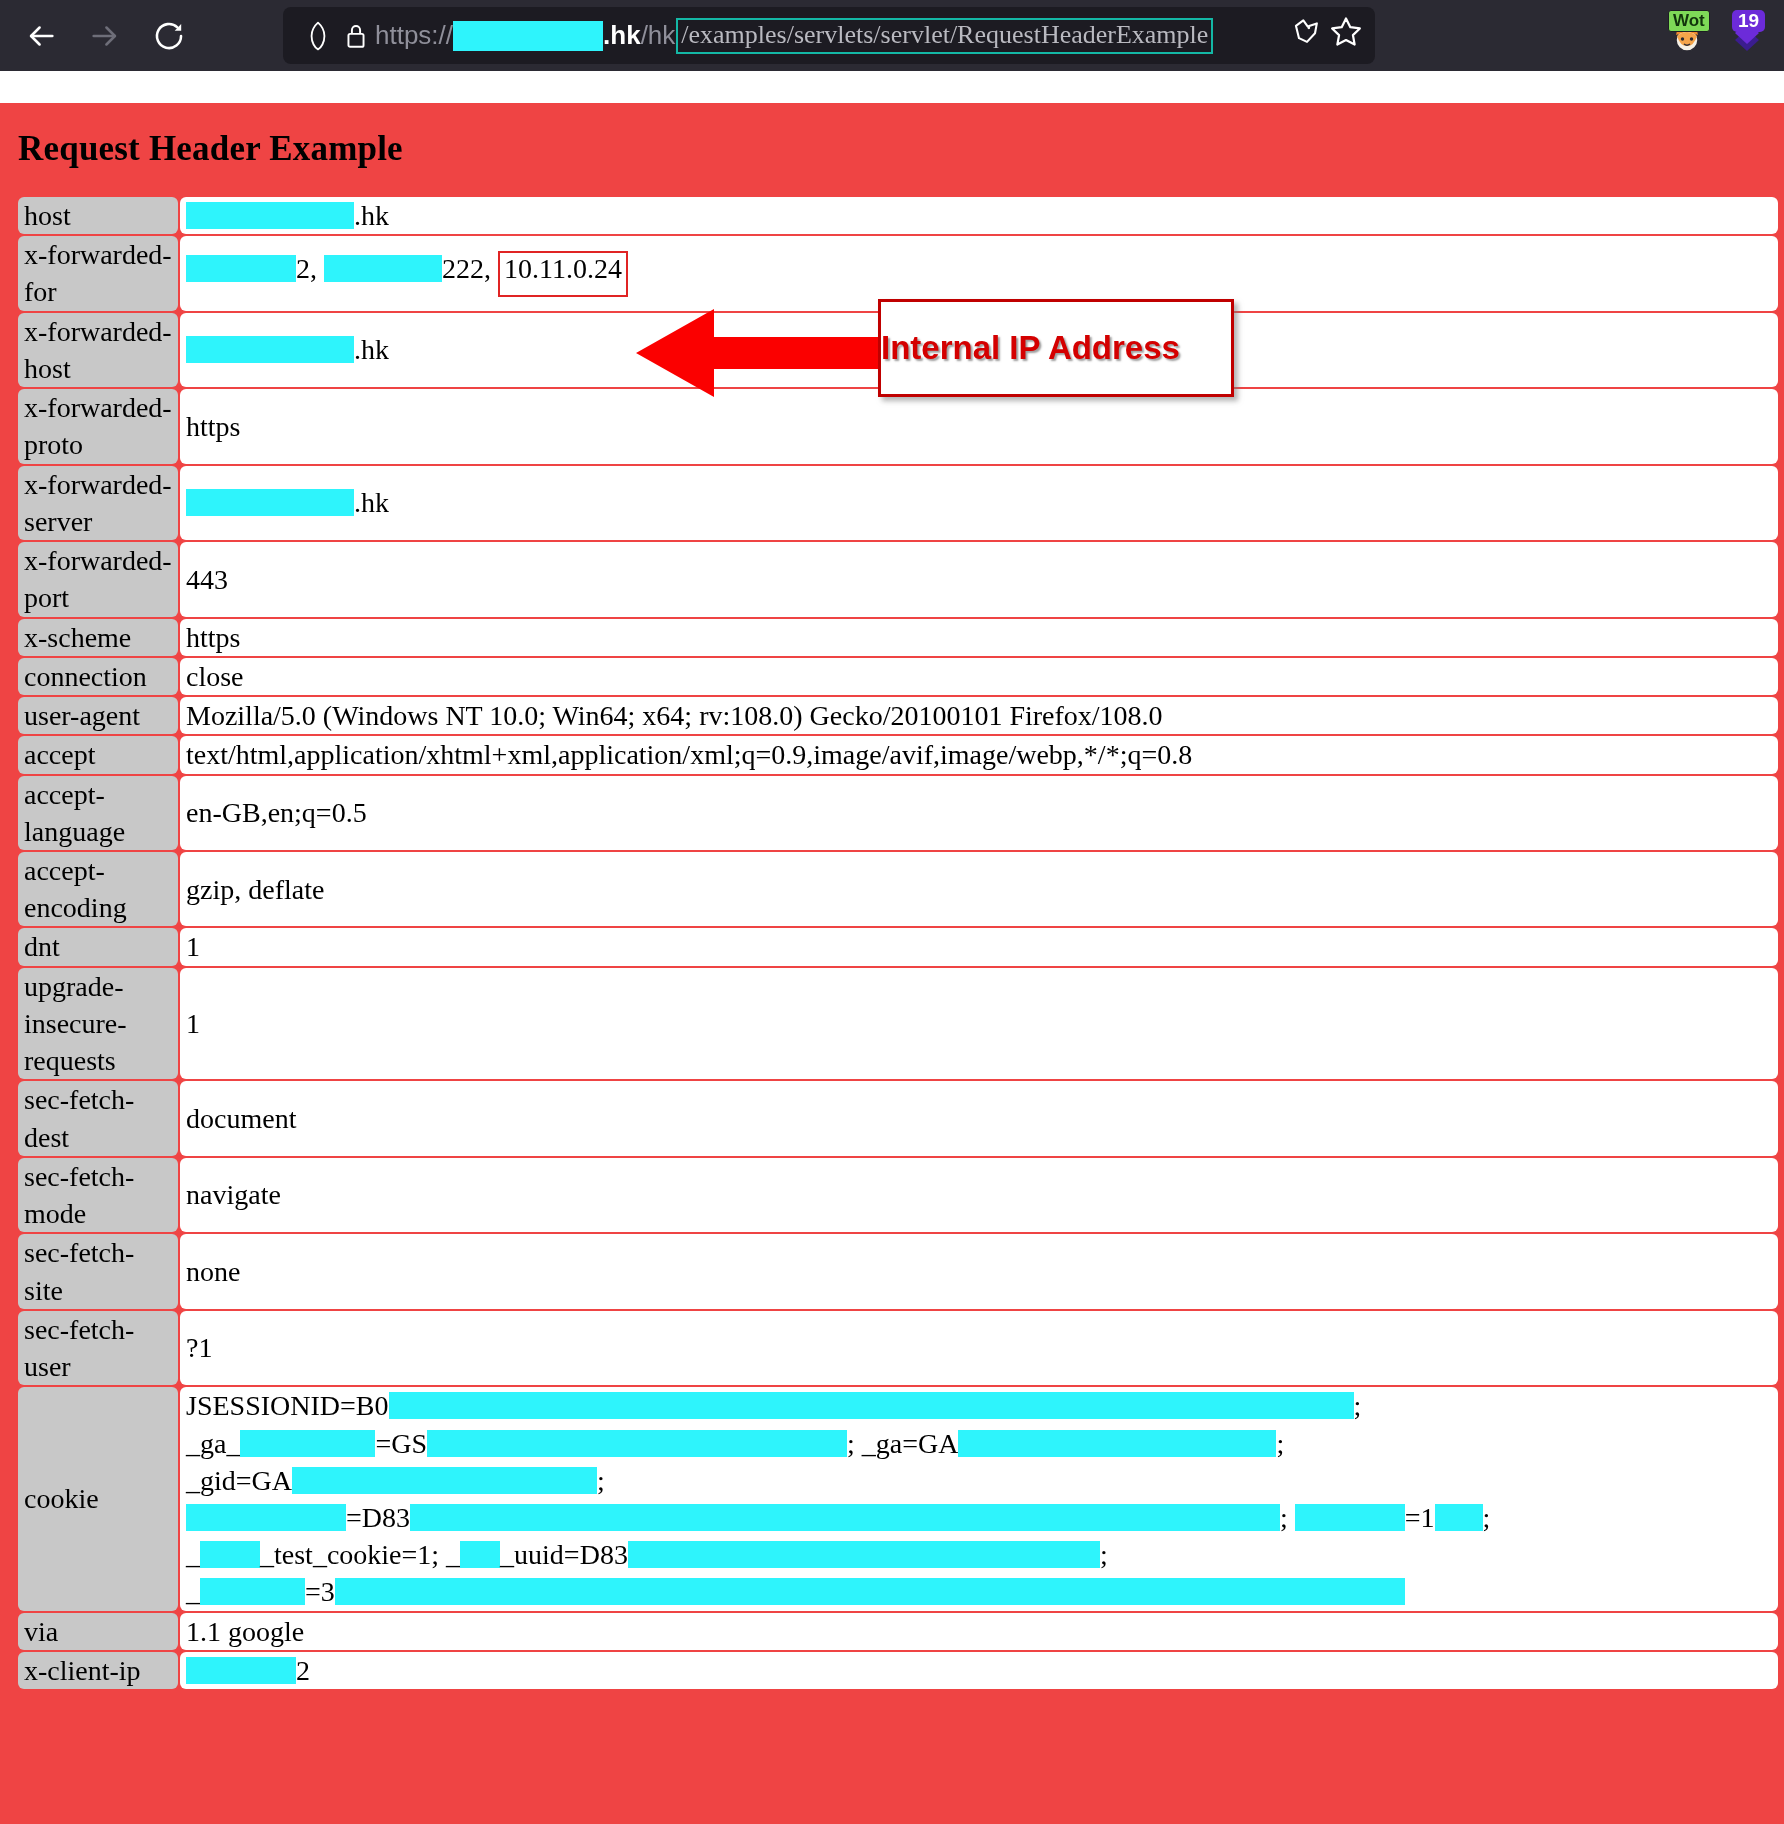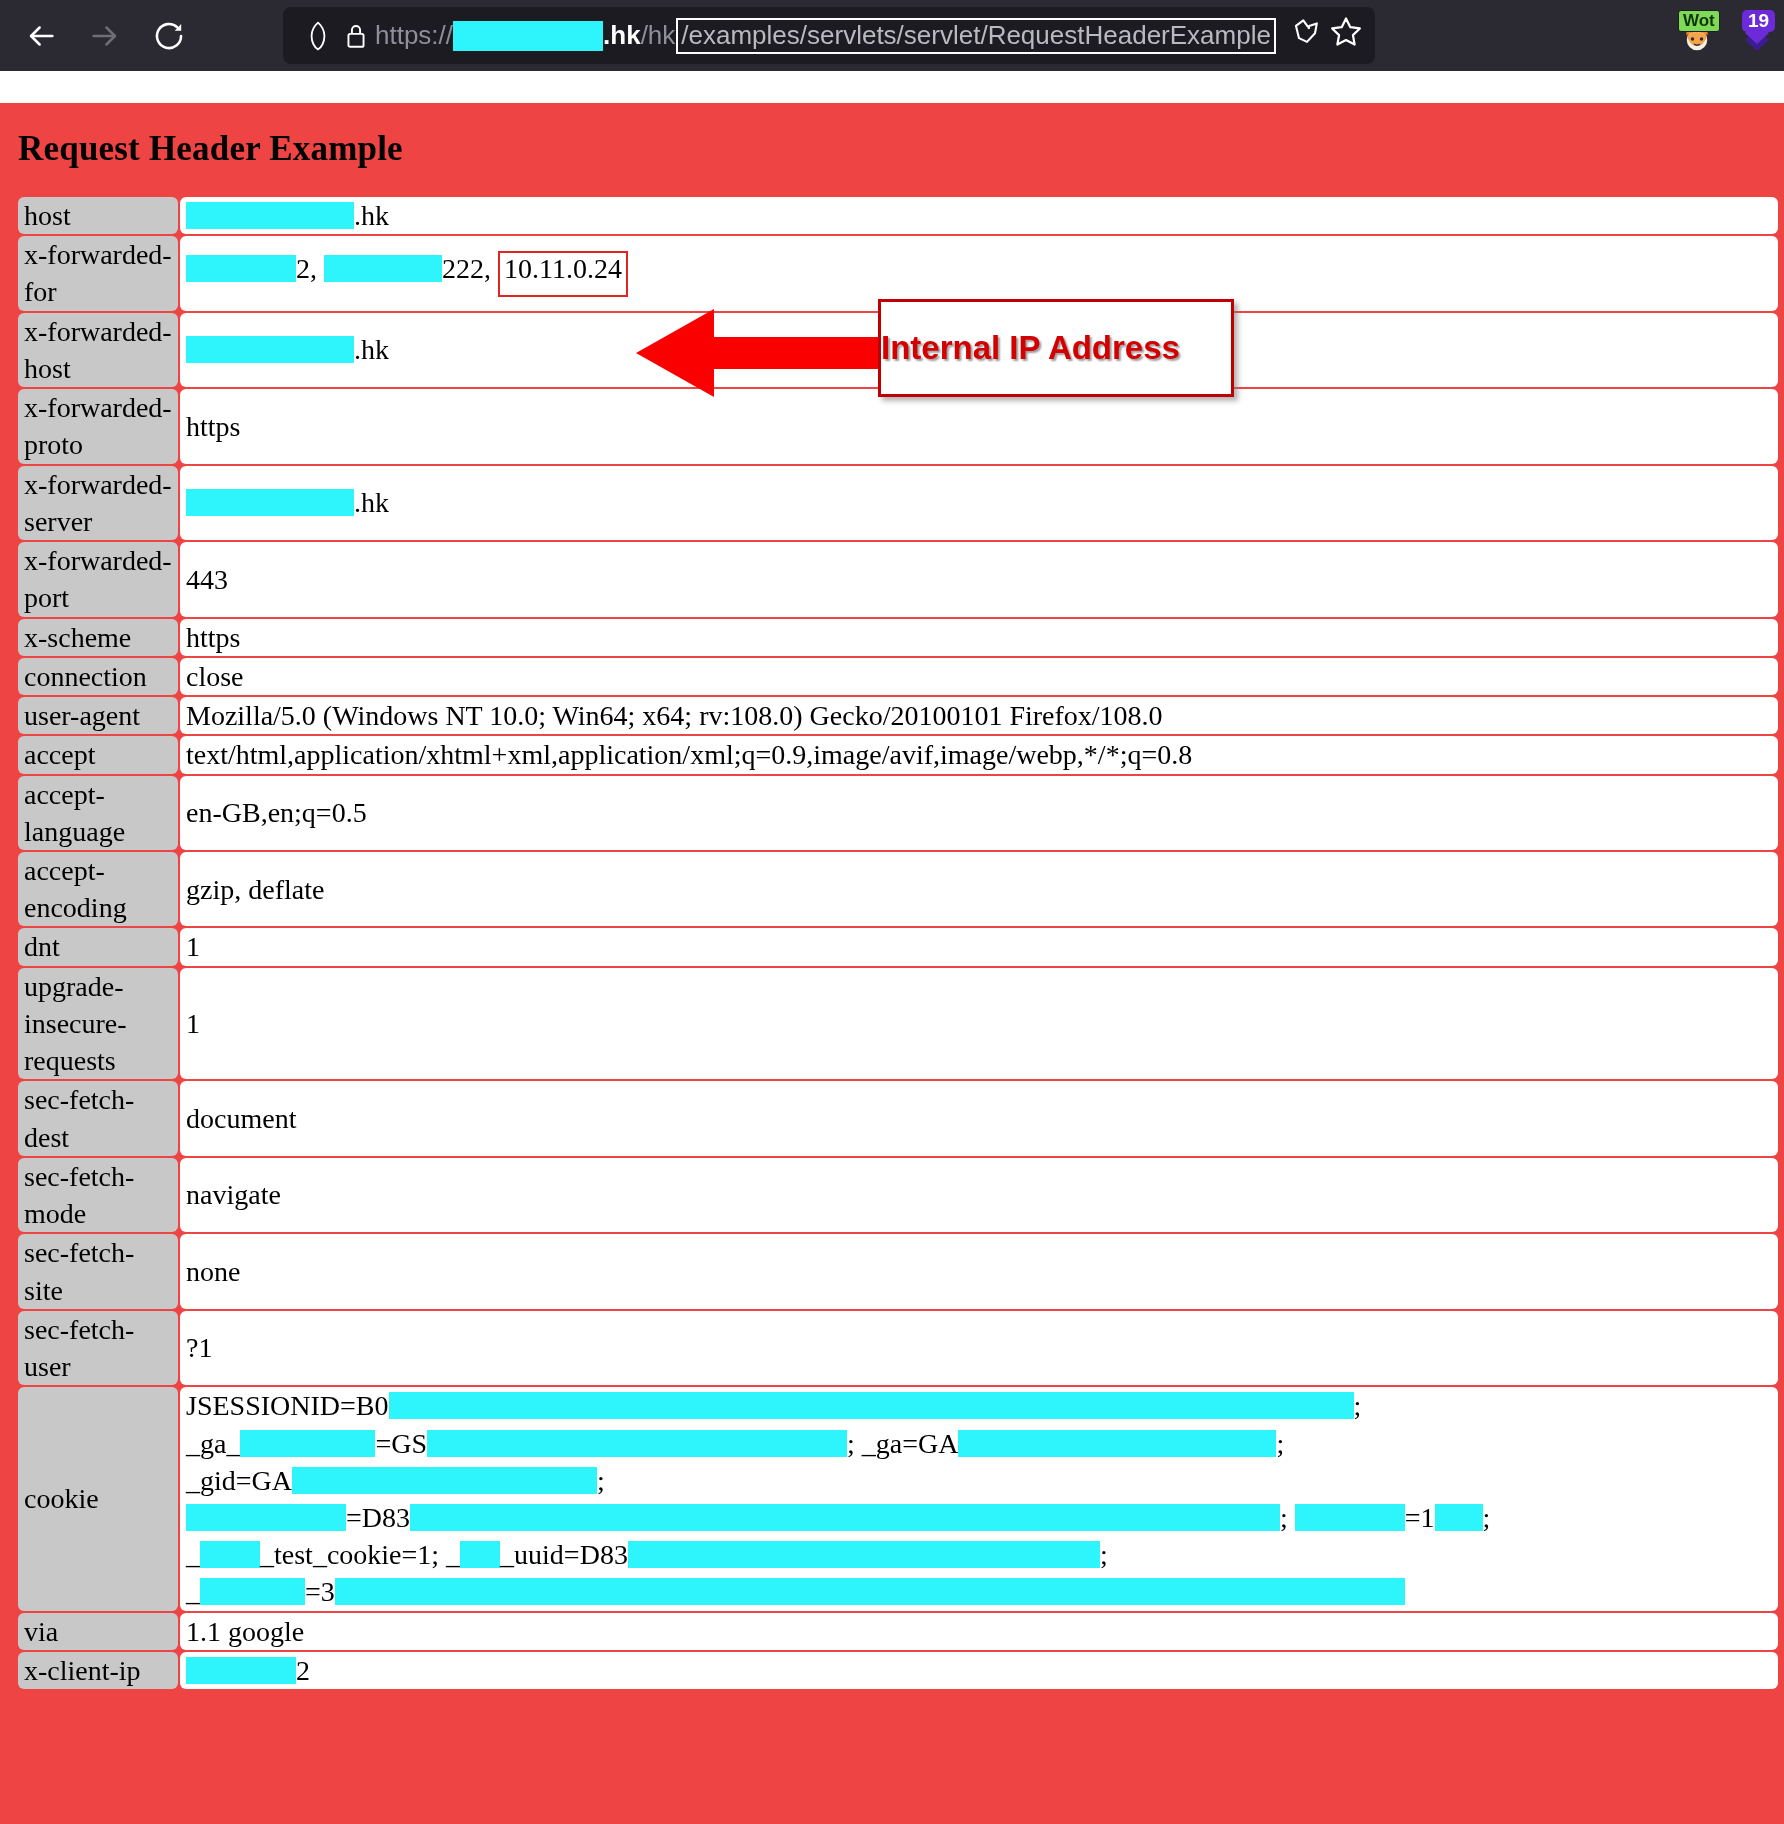--- a/index.html
+++ b/index.html
@@ -64,31 +64,32 @@
   .redact {
     display: inline-block;
     background: #2ef4fc;
     height: 30px;
     vertical-align: middle;
     border-radius: 0;
   }
   .url-tld { color: #ffffff; font-weight: bold; }
   .url-seg { color: #8f8f9a; }
   #url-path-highlight {
-    border: 2px solid #ffffff;
+    border: 2px solid #14b8a6;
     padding: 2px 3px 4px 3px;
     color: #b9b9c0;
     margin-left: 1px;
     line-height: 1;
+    font-family: Liberation Serif, serif;
   }
   .urlbar-right { display: flex; align-items: center; gap: 6px; margin-left: auto; padding-left: 10px; }
 
   .ext-area {
     position: absolute;
-    right: 4px; top: 0; height: 64px;
+    right: 14px; top: 0; height: 64px;
     display: flex; align-items: center; gap: 14px;
   }
   .ext-icon { position: relative; width: 46px; height: 46px; }
 
   
   #page {
     position: relative;
     width: 1784px;
     height: 1753px;
     background: #ef4444;

